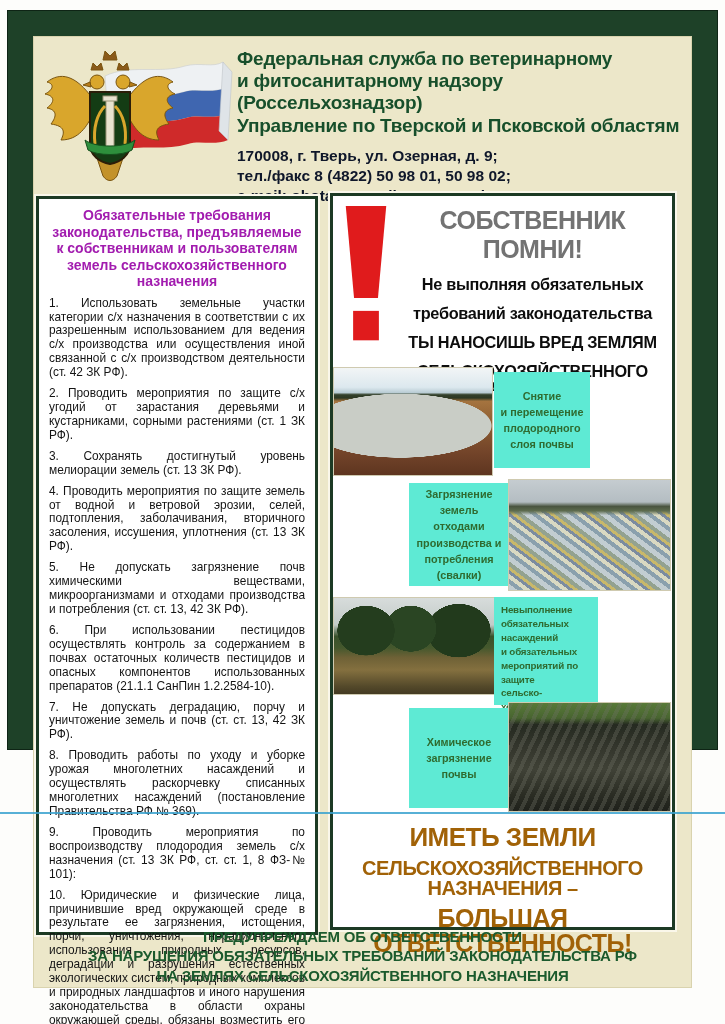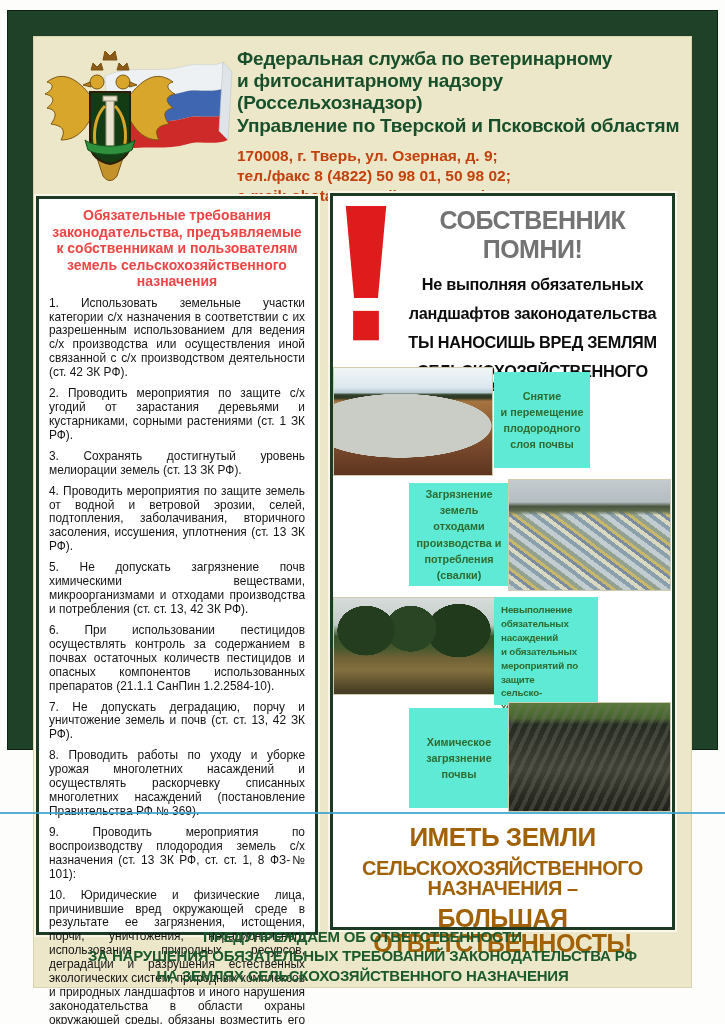--- a/index.html
+++ b/index.html
@@ -9,26 +9,26 @@
     box-shadow:inset 0 0 0 1px #0e2415;}
   .inner{position:absolute;left:26px;top:26px;width:659px;height:952px;background:#ece7c9;
     box-shadow:inset 0 0 0 1px #d9d3ae;}
 
   
   .hdr{position:absolute;left:0;top:0;width:659px;height:158px;}
   .emblem-wrap{position:absolute;left:2px;top:6px;width:200px;height:148px;}
   .hdr-text{position:absolute;left:204px;top:12px;width:452px;}
   .org div{font-size:19px;font-weight:bold;color:#174f2b;line-height:1.17;letter-spacing:-0.2px;}
   .contact{margin-top:9px;}
-  .contact div{font-size:15.5px;font-weight:bold;color:#c2410c;line-height:1.28;}
+  .contact div{font-size:15.5px;font-weight:bold;color:#0f172a;line-height:1.28;}
 
   
   .left-box{position:absolute;left:3px;top:160px;width:256px;height:727px;background:#ffffff;
     border:3px solid #1c3a24;box-shadow:0 0 0 2px #faf7ea;padding:6px 10px 0;}
-  .red-title{margin:2px 0 7px;font-size:14px;line-height:1.18;text-align:center;color:#ef4444;font-weight:bold;}
+  .red-title{margin:2px 0 7px;font-size:14px;line-height:1.18;text-align:center;color:#a21caf;font-weight:bold;}
   .item{margin:0 0 7px;font-size:11.9px;line-height:1.17;text-align:justify;color:#141414;}
 
   
   .right-box{position:absolute;left:297px;top:157px;width:339px;height:731px;background:#ffffff;
     border:3px solid #1c3a24;box-shadow:0 0 0 2px #faf7ea;}
   .warn-head{position:absolute;left:8px;top:8px;right:6px;display:flex;gap:10px;}
   .excl{width:46px;height:142px;flex:0 0 46px;margin-left:2px;}
   .warn-texts{flex:1;text-align:center;}
   .warn-title{font-size:25px;font-weight:bold;color:#737373;letter-spacing:-0.5px;margin-top:2px;}
   .warn-line{font-size:16.3px;font-weight:bold;color:#0d0d0d;margin-top:12px;letter-spacing:-0.3px;line-height:1.05;}
@@ -141,21 +141,21 @@
 
       <section class="right-box">
         <div class="warn-head">
           <svg class="excl" viewBox="0 0 50 150">
             <polygon points="3,0 47,0 38,100 12,100" fill="#e01b1c"></polygon>
             <rect x="11" y="114" width="28" height="32" fill="#e01b1c"></rect>
           </svg>
           <div class="warn-texts">
             <div class="warn-title">СОБСТВЕННИК ПОМНИ!</div>
             <div class="warn-line">Не выполняя обязательных</div>
-            <div class="warn-line">ландшафтов законодательства</div>
+            <div class="warn-line">требований законодательства</div>
             <div class="warn-line">ТЫ НАНОСИШЬ ВРЕД ЗЕМЛЯМ</div>
             <div class="warn-line">СЕЛЬСКОХОЗЯЙСТВЕННОГО НАЗНАЧЕНИЯ!</div>
           </div>
         </div>
 
         <div class="photo photo1"></div>
         <div class="cap cap1">Снятие
 и перемещение
 плодородного
 слоя почвы</div>

